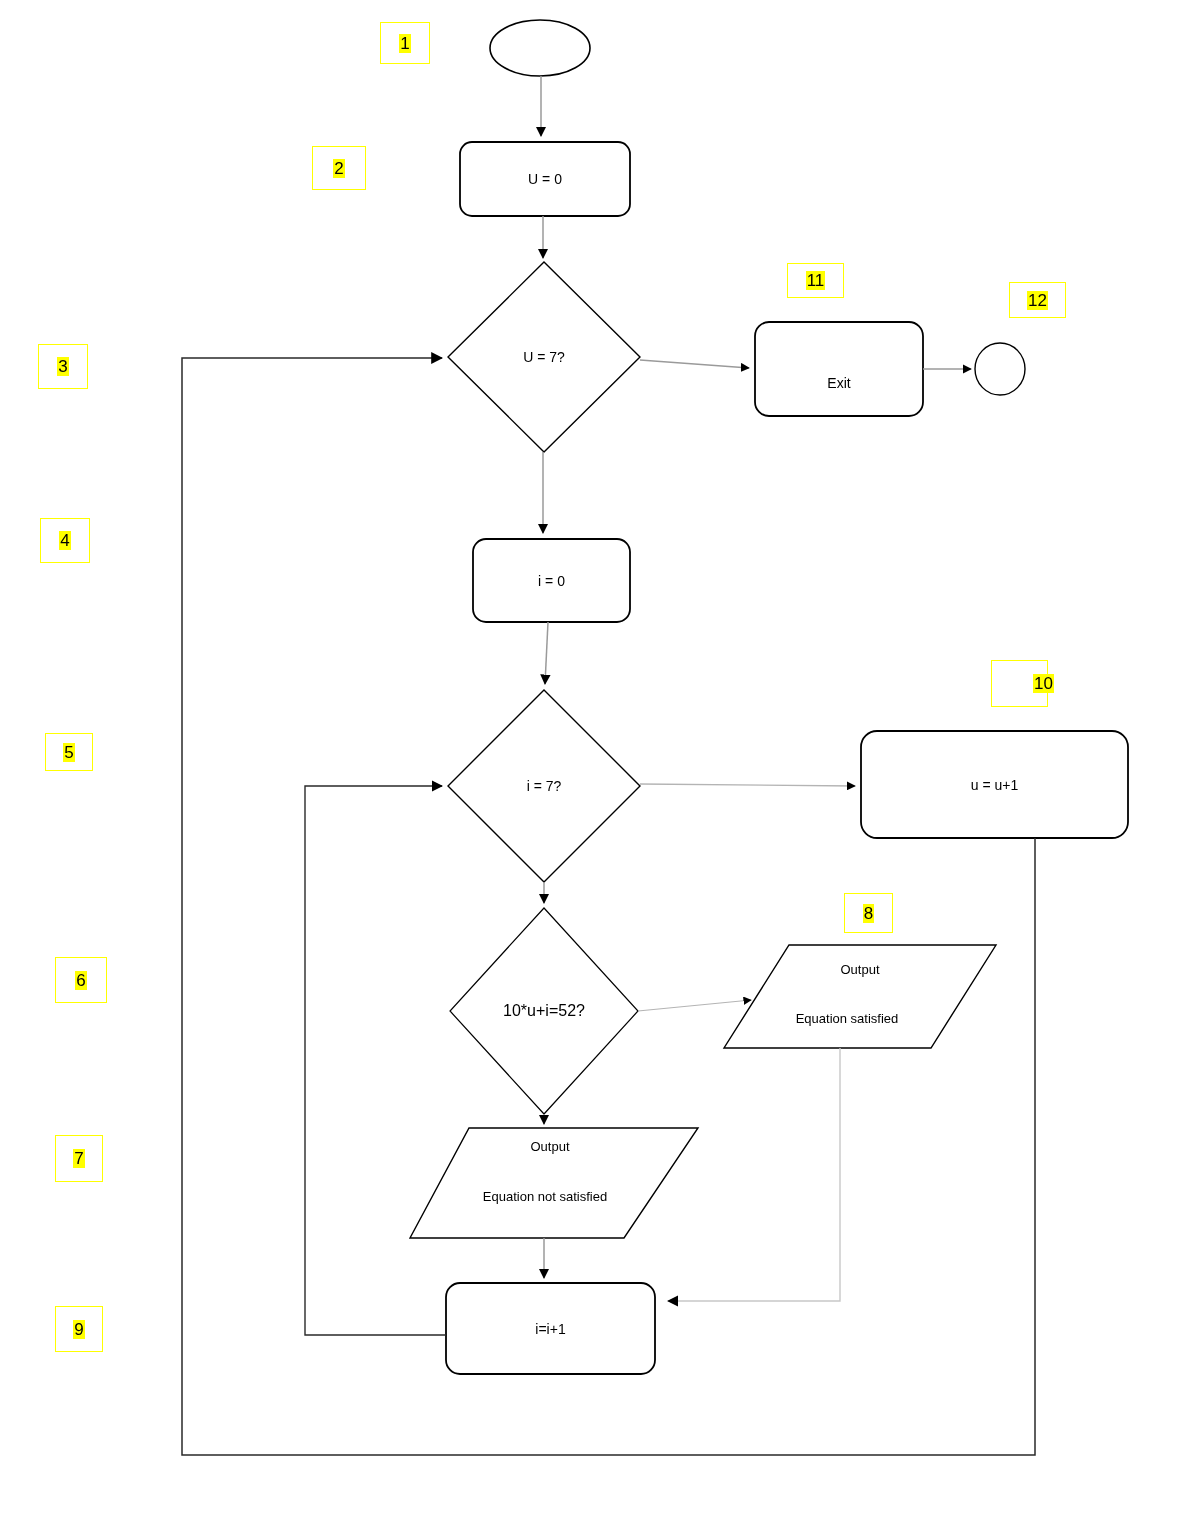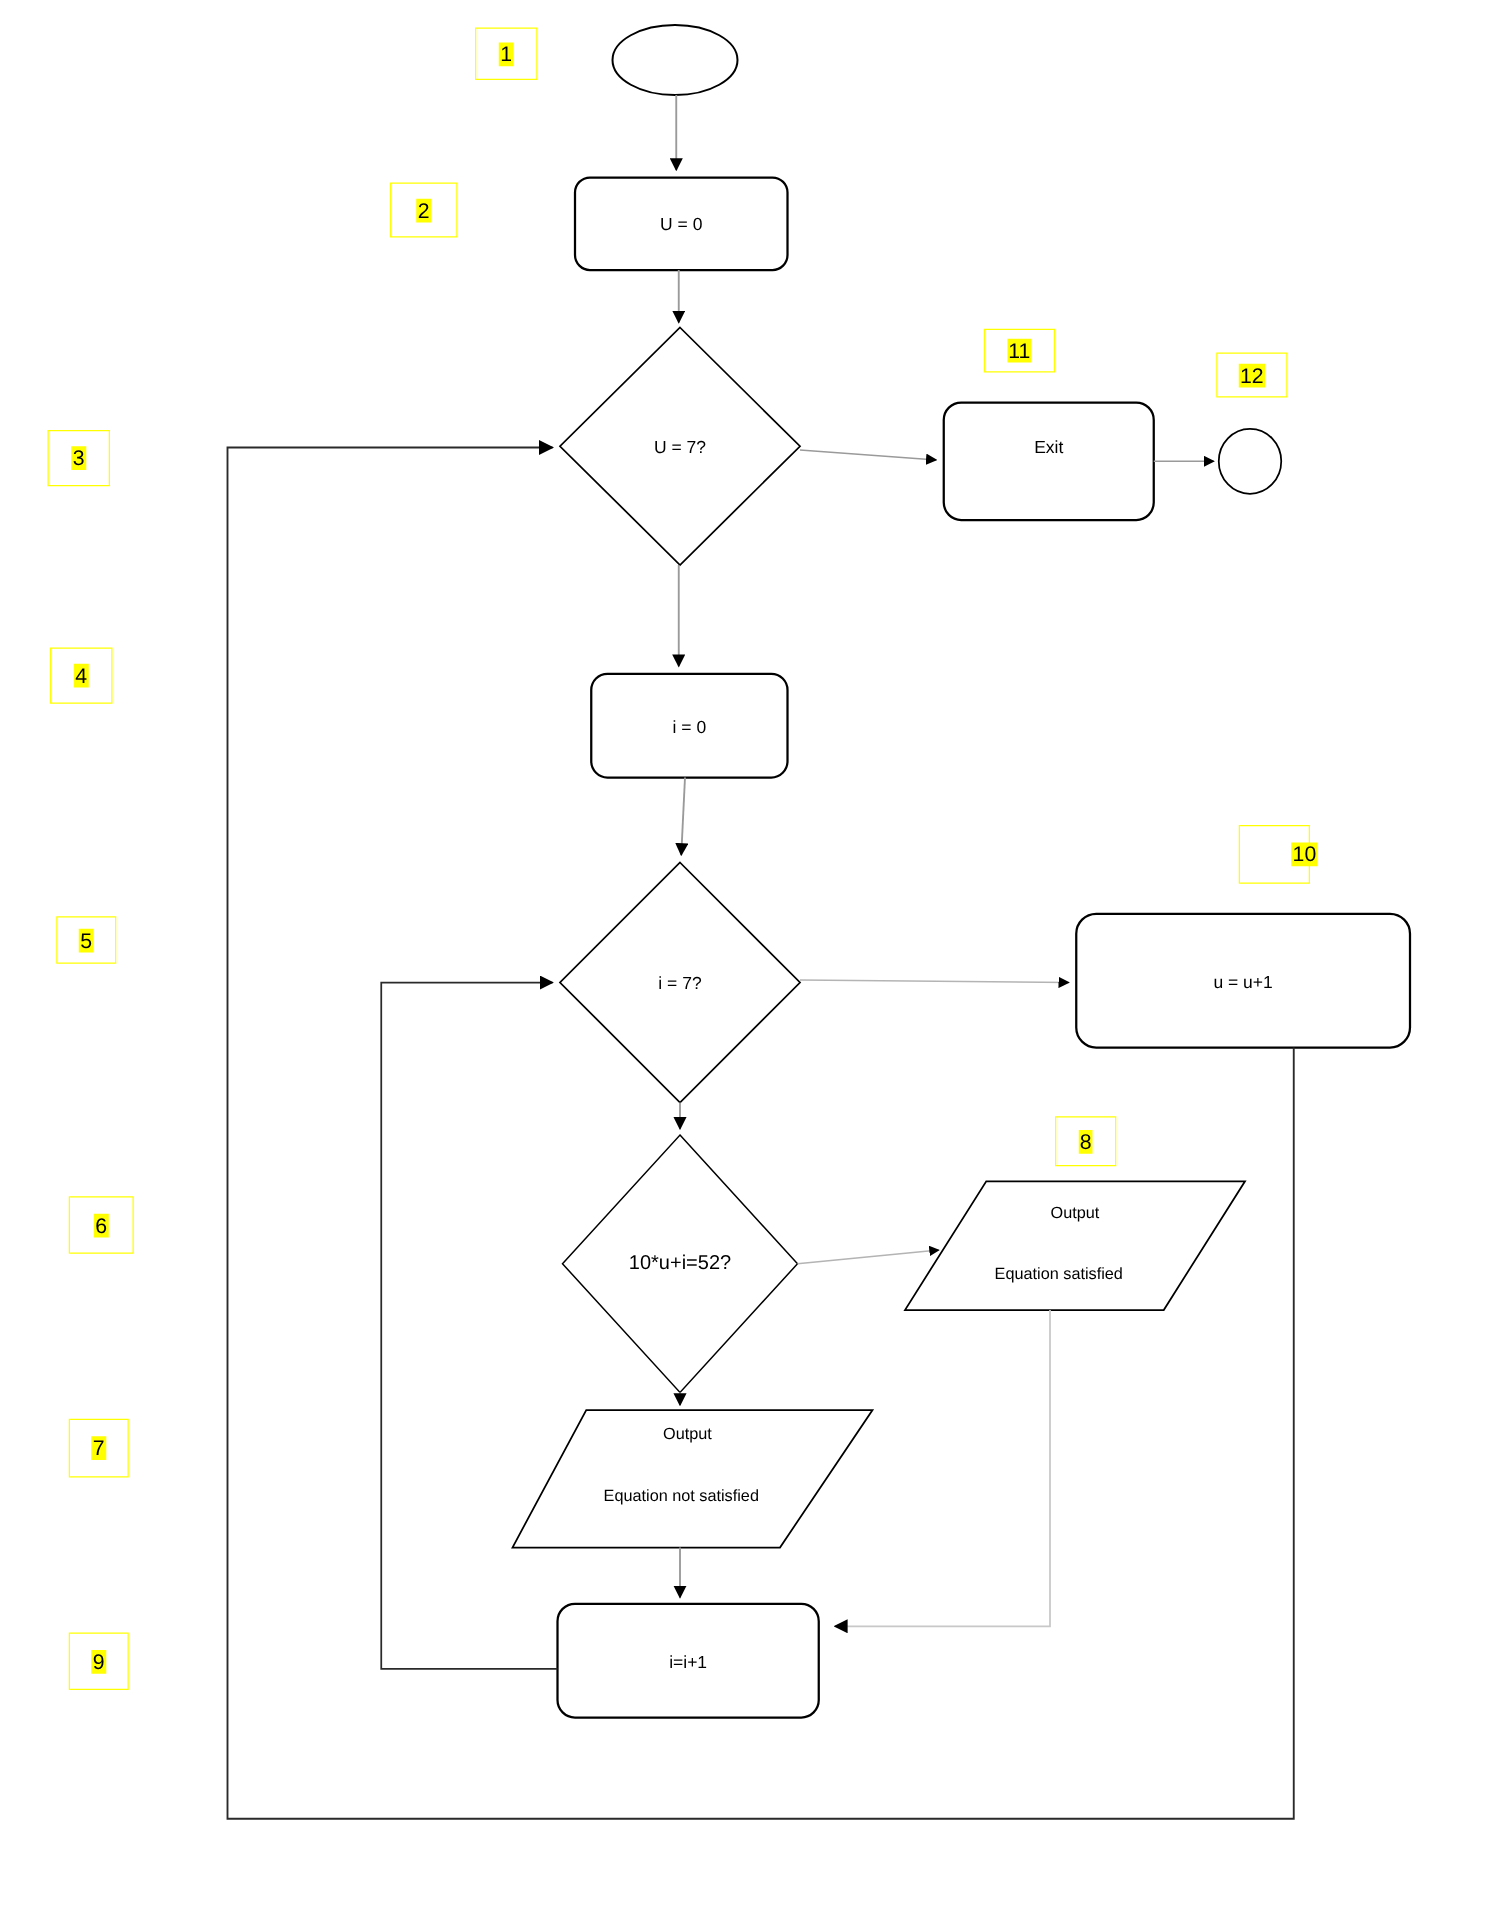--- a/index.html
+++ b/index.html
@@ -138,21 +138,21 @@
   <div class="shape-label txt-md" style="left:760px; top:955px; width:200px; height:28px;">Output</div>
   <div class="shape-label txt-md" style="left:737px; top:1004px; width:220px; height:28px;">Equation satisfied</div>
 
   <div class="shape-label txt-md" style="left:450px; top:1132px; width:200px; height:28px;">Output</div>
   <div class="shape-label txt-md" style="left:425px; top:1182px; width:240px; height:28px;">Equation not satisfied</div>
 
   <div class="shape-label txt-lg" style="left:446px; top:1283px; width:209px; height:91px;">i=i+1</div>
 
   <div class="shape-label txt-lg" style="left:861px; top:731px; width:267px; height:107px;">u = u+1</div>
 
-  <div class="shape-label txt-lg" style="left:755px; top:310px; width:168px; height:94px;">Exit</div>
+  <div class="shape-label txt-lg" style="left:755px; top:336px; width:168px; height:94px;">Exit</div>
 
   <div class="num-box" style="left:380px; top:22px; width:50px; height:42px;">
     <span>1</span>
   </div>
 
   <div class="num-box" style="left:312px; top:146px; width:54px; height:44px;">
     <span>2</span>
   </div>
 
   <div class="num-box" style="left:38px; top:344px; width:50px; height:45px;">
@@ -184,17 +184,17 @@
   </div>
 
   <div class="num-box" style="left:991px; top:660px; width:57px; height:47px;padding-left:48px;">
     <span>10</span>
   </div>
 
   <div class="num-box" style="left:787px; top:263px; width:57px; height:35px;">
     <span>11</span>
   </div>
 
-  <div class="num-box" style="left:973px; top:282px; width:57px; height:36px;">
+  <div class="num-box" style="left:1009px; top:282px; width:57px; height:36px;">
     <span>12</span>
   </div>
 
 </div>
 
 </body></html>

